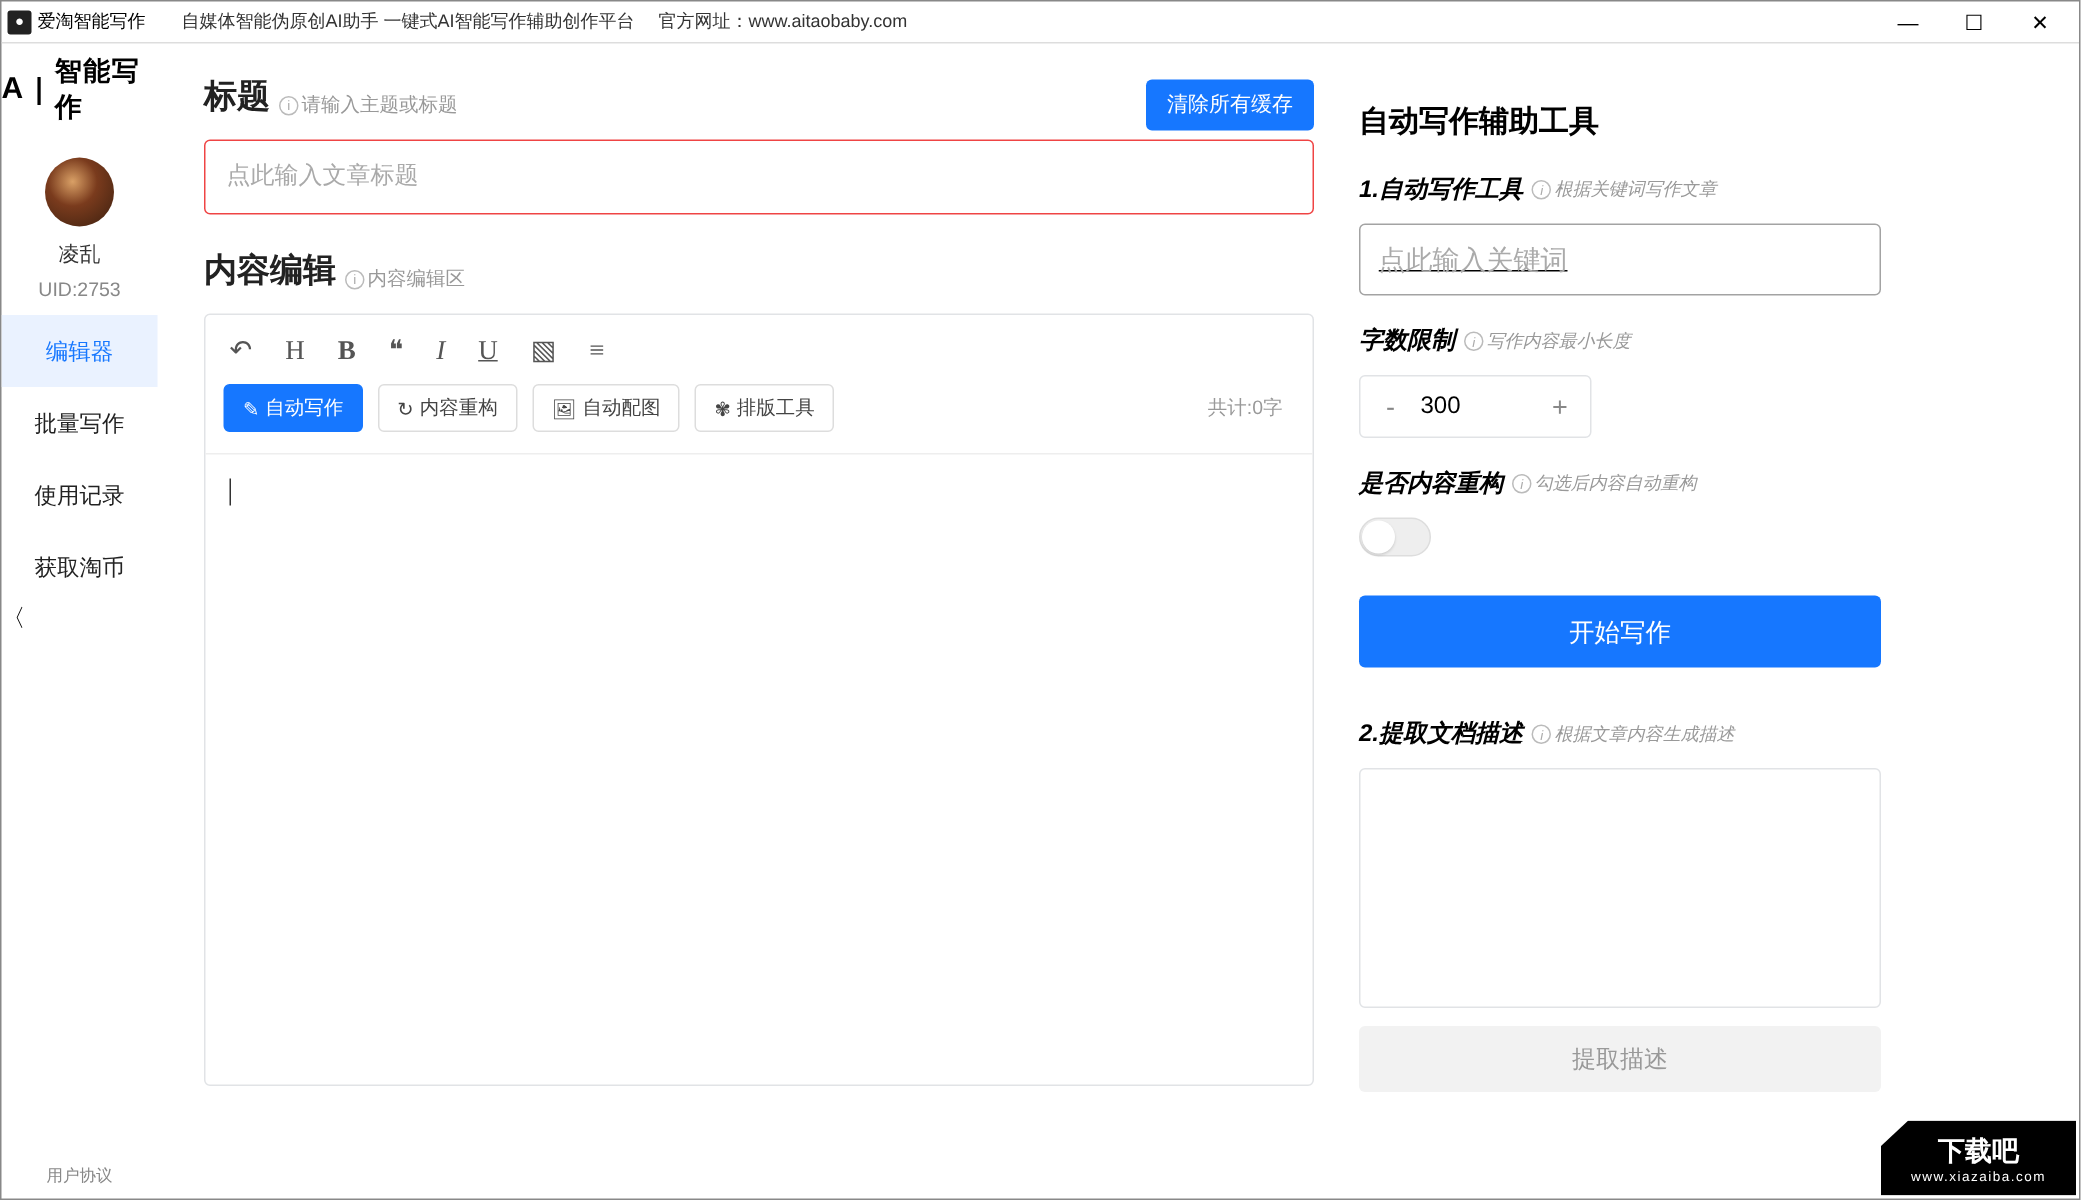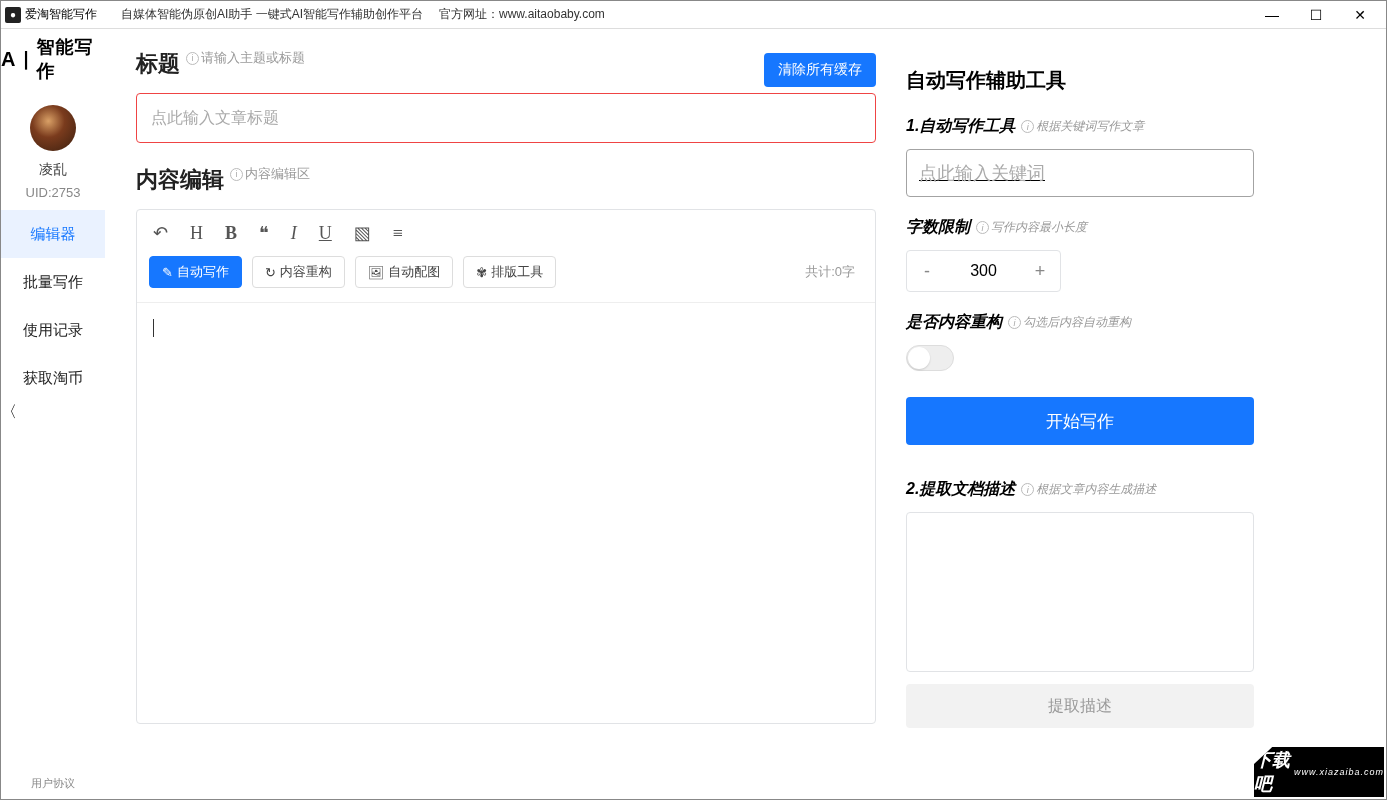--- a/index.html
+++ b/index.html
@@ -24,21 +24,21 @@
 .menu { width: 100%; }
 .menu-item { height: 48px; display: flex; align-items: center; justify-content: center; font-size: 15px; color: #222; cursor: pointer; }
 .menu-item.active { background: #eaf2ff; color: #1677ff; font-weight: 500; }
 .exit-row{ position:relative; width:100%;}
 .user-agree { position: absolute; bottom: 8px; font-size: 11px; color: #888; }
 
 .content { flex: 1; display: flex; padding: 20px 10px 0 30px; gap: 24px; min-width:0;}
 .main { flex: 0 0 740px; }
 .rightpanel { flex: 0 0 360px; padding: 18px 6px 0 6px; }
 
-h2.section { font-size: 22px; font-weight: 700; color: #222; display: flex; align-items: flex-start; gap: 6px; margin-bottom: 14px; }
+h2.section { font-size: 22px; font-weight: 700; color: #222; display: flex; align-items: flex-end; gap: 6px; margin-bottom: 14px; }
 h2.section .hint { font-size: 13px; font-weight: 400; color: #999; display:flex;align-items:center;gap:2px;}
 .info-icon { display:inline-flex; width:13px;height:13px;border:1px solid #bbb;border-radius:50%;align-items:center;justify-content:center;font-size:9px;color:#aaa;}
 
 .clear-btn { float: right; background: #1677ff; color: #fff; border: none; border-radius: 4px; padding: 8px 14px; font-size: 14px; cursor: pointer; margin-top:-40px;}
 
 .title-input { width: 100%; height: 50px; border: 1px solid #ef4444; border-radius: 4px; padding: 0 14px; font-size: 16px; color: #333; margin-bottom: 22px; }
 .title-input::placeholder { color: #aaa; }
 
 .editor-box { border: 1px solid #e1e3e6; border-radius: 4px; }
 .toolbar-row { display: flex; align-items: center; gap: 22px; padding: 12px 16px 6px; color: #555; font-size: 18px; }
@@ -51,28 +51,28 @@
 .cursor { display:inline-block; width:1px; height:18px; background:#333; animation:blink 1s infinite;}
 @keyframes blink { 50% {opacity:0;} }
 
 .side-title { font-size: 20px; font-weight: 700; margin-bottom: 22px; }
 .side-sub { font-size: 16px; font-weight: 700; display:flex;align-items:center;gap:6px; margin-bottom:12px;font-style:italic;}
 .side-sub .hint{ font-size:12px; font-weight:400; color:#999; display:flex;align-items:center;gap:2px;}
 .kw-input { width: 100%; height: 48px; border:1px solid #a3a3a3;border-radius:4px;padding:0 12px;font-size:18px; margin-bottom:20px;text-decoration:underline;}
 .kw-input::placeholder{color:#aaa;}
 .stepper { display:flex; width:155px; height:42px; border:1px solid #e1e3e6;border-radius:4px; align-items:center; margin-bottom:20px;}
 .stepper button{ width:40px;height:100%;border:none;background:none;font-size:18px;color:#888;cursor:pointer;}
-.stepper .val{ flex:1;text-align:center;font-size:16px;}
+.stepper .val{ flex:1;font-size:16px;}
 .toggle { width:48px;height:26px;border-radius:13px;background:#eee;border:1px solid #ddd;position:relative;cursor:pointer; margin-bottom:26px;}
 .toggle::after{content:"";position:absolute;width:22px;height:22px;border-radius:50%;background:#fff;left:1px;top:1px;box-shadow:0 1px 2px rgba(0,0,0,.15);}
 .start-btn{ width:100%; height:48px; background:#1677ff;color:#fff;border:none;border-radius:4px;font-size:17px;cursor:pointer; margin-bottom:34px;}
 .desc-box{ width:100%; height:160px; border:1px solid #e1e3e6; border-radius:4px; margin-bottom:12px;}
 .extract-btn{ width:100%; height:44px; background:#f2f2f2; color:#999; border:none; border-radius:4px; font-size:16px; cursor:not-allowed;}
 
-.watermark { position:absolute; right:2px; bottom:2px; width:130px; height:50px; background:#000; color:#fff; font-size:18px; font-weight:700; display:flex;align-items:center;justify-content:center; clip-path: polygon(14% 0, 100% 0, 100% 100%, 0 100%, 0 34%); font-style: italic;}
+.watermark { position:absolute; right:2px; bottom:2px; width:130px; height:50px; background:#000; color:#fff; font-size:18px; font-weight:700; display:flex;flex-direction:column;align-items:center;justify-content:center; clip-path: polygon(14% 0, 100% 0, 100% 100%, 0 100%, 0 34%);}
 .watermark small{font-size:9px;font-weight:400;letter-spacing:1px;}
 </style>
 </head>
 <body>
 
 <div class="titlebar">
   <span class="app-icon">●</span>
   <span class="app-name">爱淘智能写作</span>
   <span class="subtitle">自媒体智能伪原创AI助手   一键式AI智能写作辅助创作平台</span>
   <span class="url"><span>官方网址：</span><span>www.aitaobaby.com</span></span>

